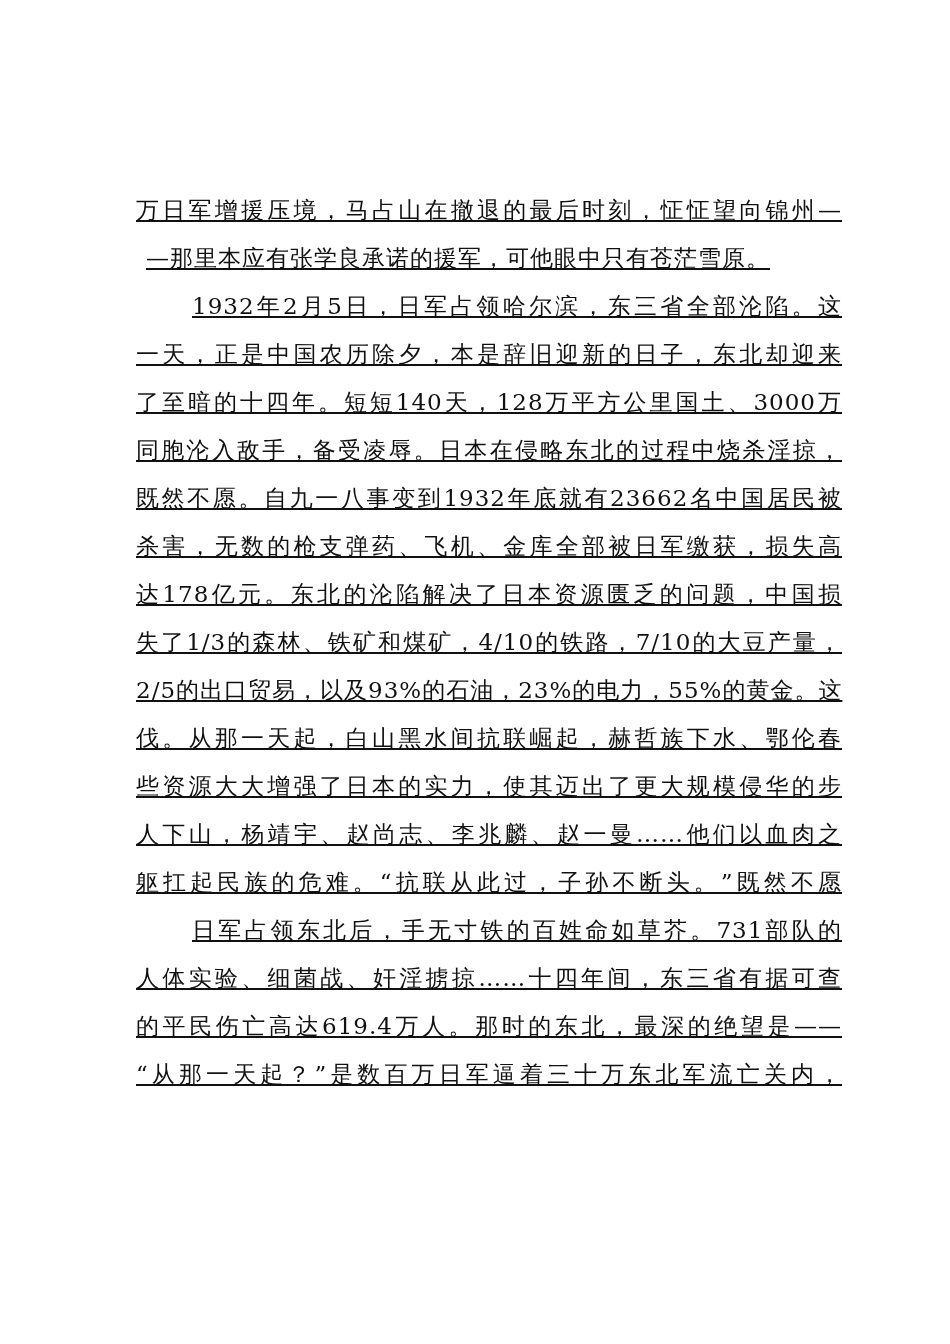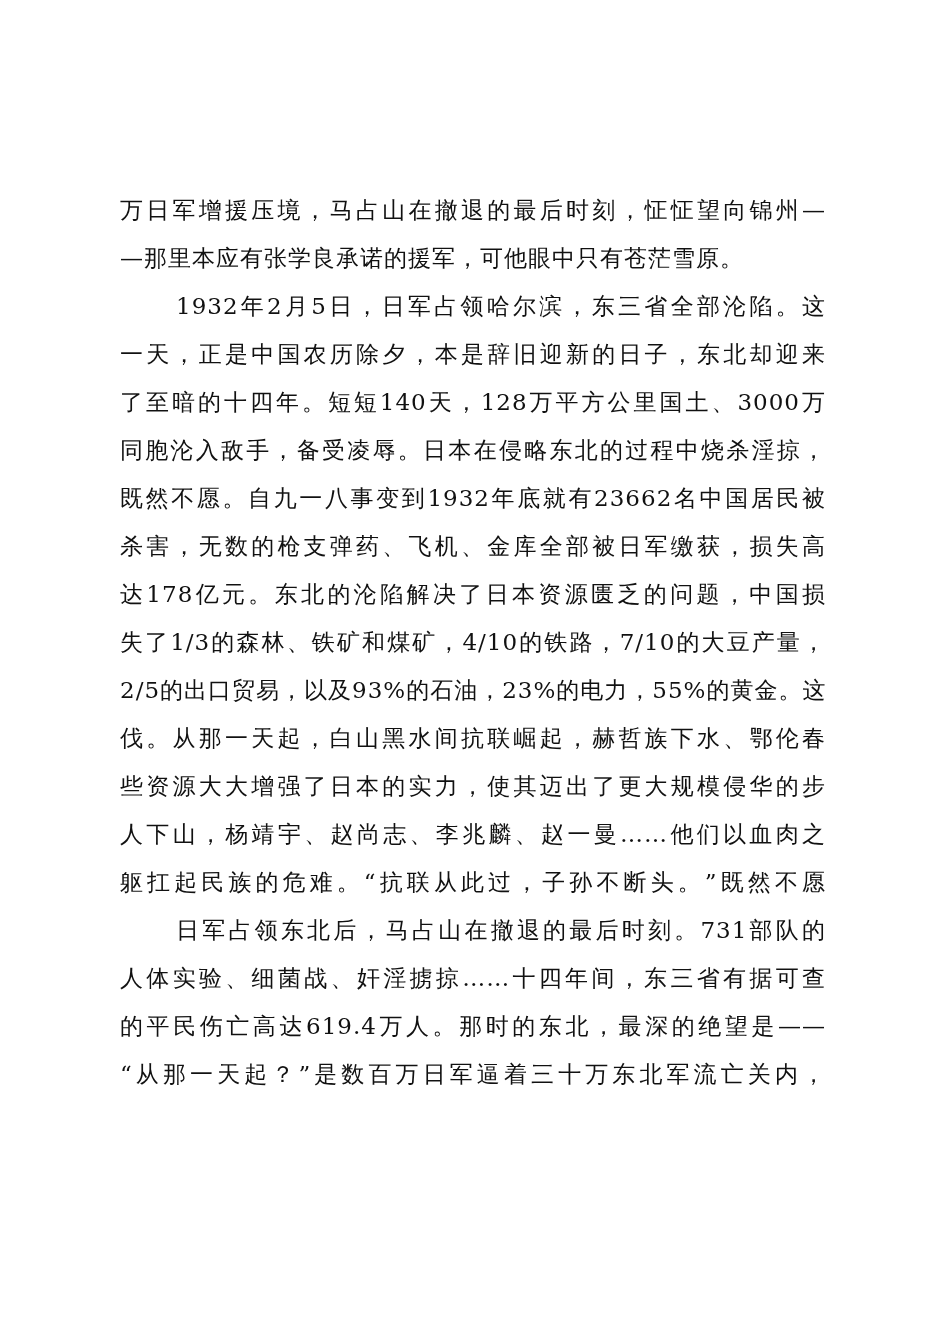--- a/index.html
+++ b/index.html
@@ -2,31 +2,31 @@
 <html><head>
 <meta charset="utf-8">
 <style>
   html, body { margin: 0; padding: 0; background: #ffffff; }
   body {
     width: 950px; height: 1344px; position: relative; overflow: hidden;
     font-family: "DejaVu Serif", "Liberation Serif", serif;
     color: #111111;
   }
   .page {
-    position: absolute; left: 120px; top: 186px; width: 706px;
+    position: absolute; left: 136px; top: 186px; width: 706px; text-decoration: underline;
   }
   .line {
     height: 48px; line-height: 48px;
     font-size: 23px;
     white-space: nowrap;
     text-align: justify;
     text-align-last: justify;
     letter-spacing: 1px;
   }
-  .line.last { text-align-last: left; }
+  .line.last { text-align-last: left; margin-left: 10px; }
   .line.indent { padding-left: 56px; }
 </style>
 </head>
 <body>
 
 <div class="page">
 
   <div>
     <div class="line">万日军增援压境，马占山在撤退的最后时刻，怔怔望向锦州—</div>
     <div class="line last">—那里本应有张学良承诺的援军，可他眼中只有苍茫雪原。</div>
@@ -42,18 +42,18 @@
     <div class="line">达178亿元。东北的沦陷解决了日本资源匮乏的问题，中国损</div>
     <div class="line">失了1/3的森林、铁矿和煤矿，4/10的铁路，7/10的大豆产量，</div>
     <div class="line">2/5的出口贸易，以及93%的石油，23%的电力，55%的黄金。这</div>
     <div class="line">伐。从那一天起，白山黑水间抗联崛起，赫哲族下水、鄂伦春</div>
     <div class="line">些资源大大增强了日本的实力，使其迈出了更大规模侵华的步</div>
     <div class="line">人下山，杨靖宇、赵尚志、李兆麟、赵一曼……他们以血肉之</div>
     <div class="line">躯扛起民族的危难。“抗联从此过，子孙不断头。”既然不愿</div>
   </div>
 
   <div>
-    <div class="line indent">日军占领东北后，马占山在撤退的最后时刻。731部队的</div>
+    <div class="line indent">日军占领东北后，手无寸铁的百姓命如草芥。731部队的</div>
     <div class="line">人体实验、细菌战、奸淫掳掠……十四年间，东三省有据可查</div>
     <div class="line">的平民伤亡高达619.4万人。那时的东北，最深的绝望是——</div>
     <div class="line">“从那一天起？”是数百万日军逼着三十万东北军流亡关内，</div>
   </div>
 </div>
 
 </body></html>

